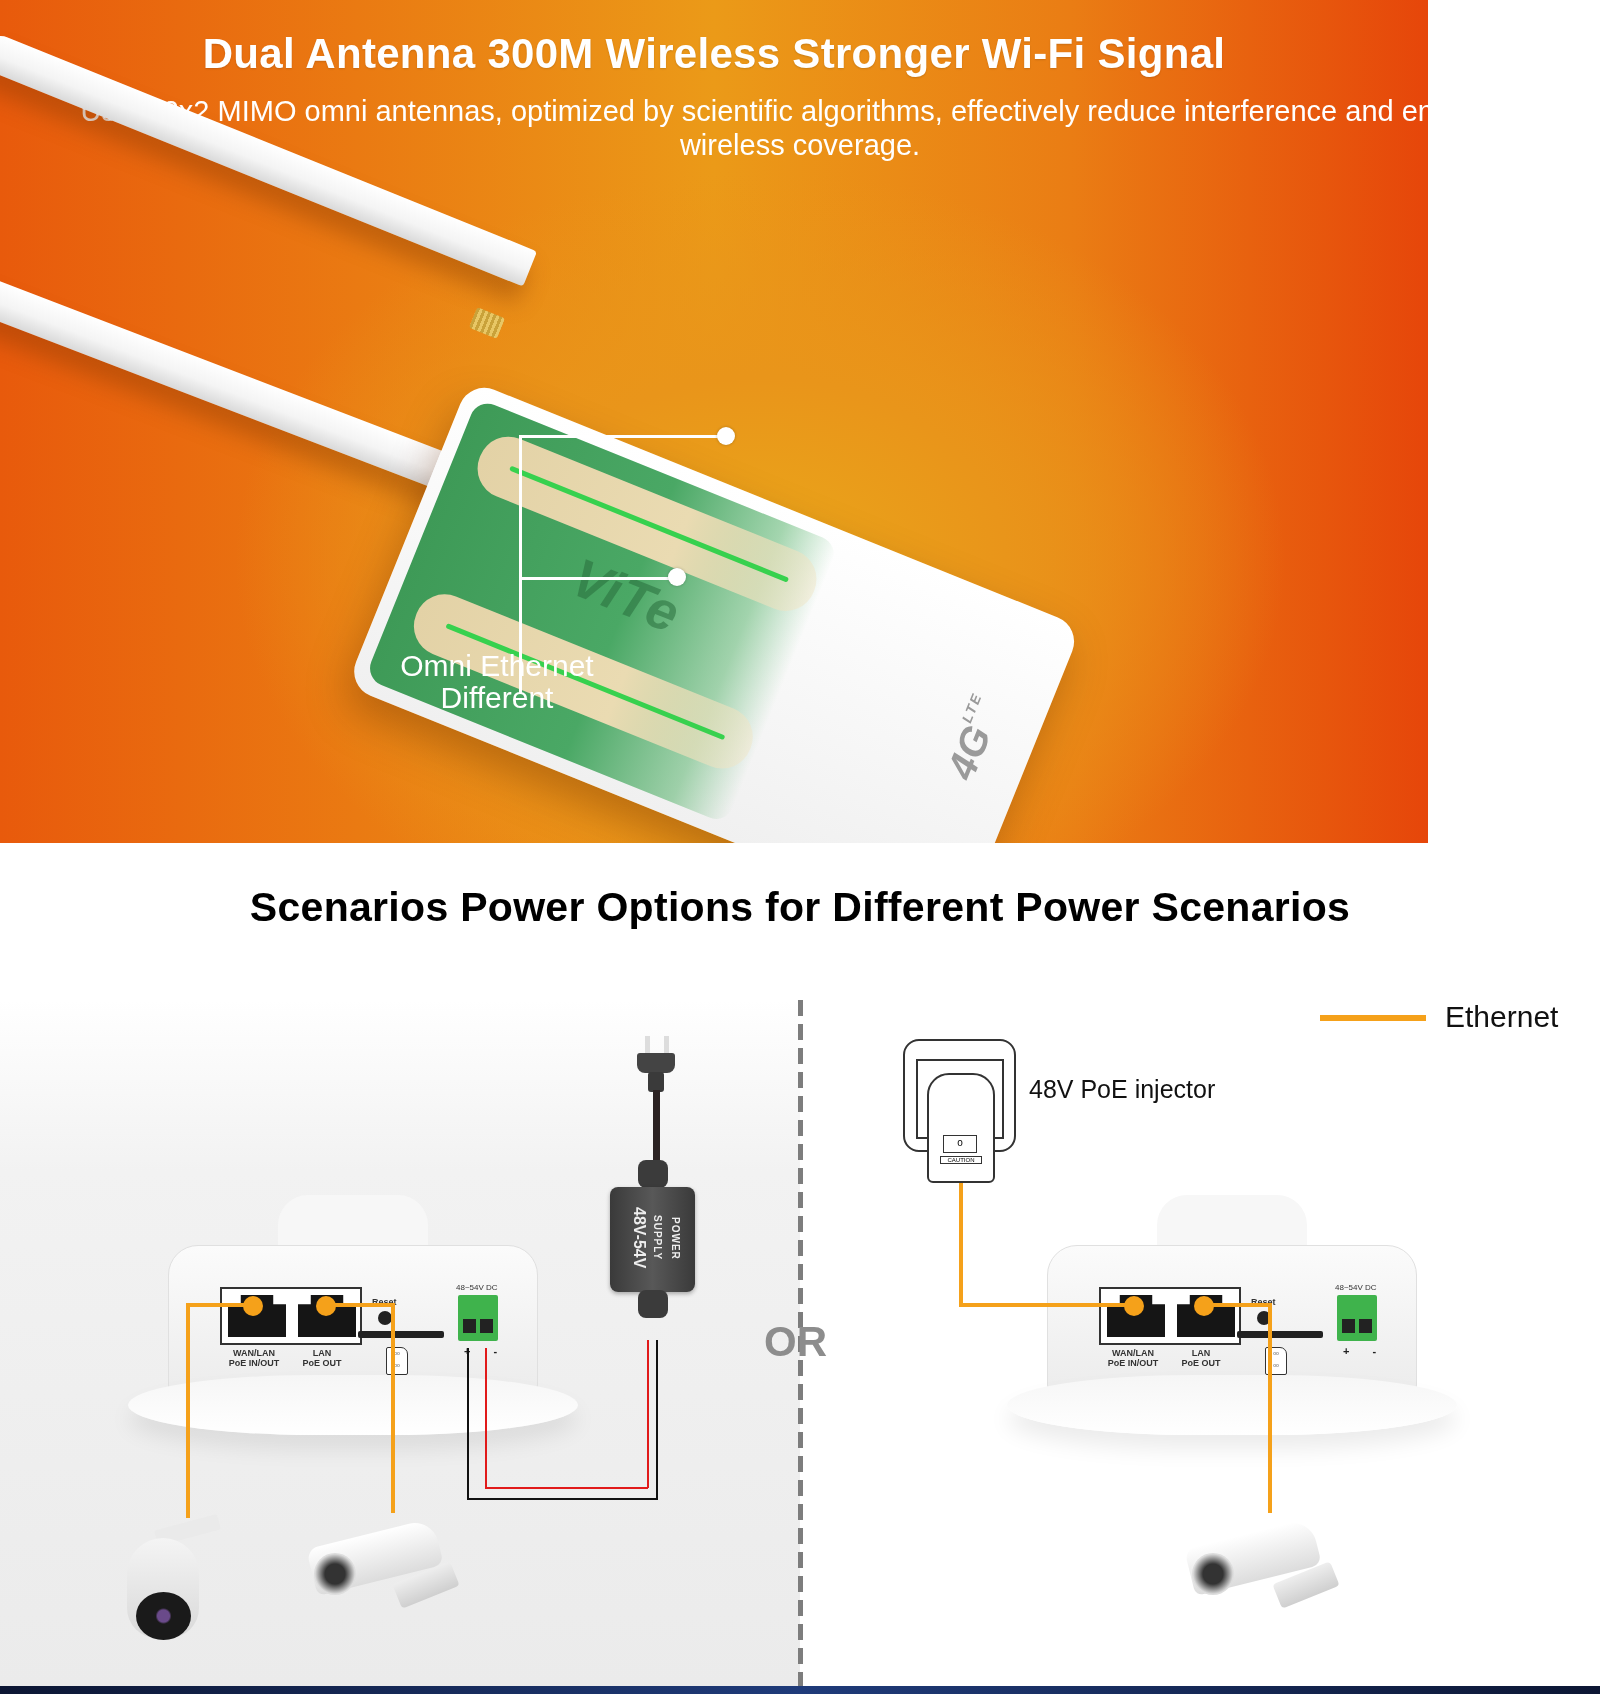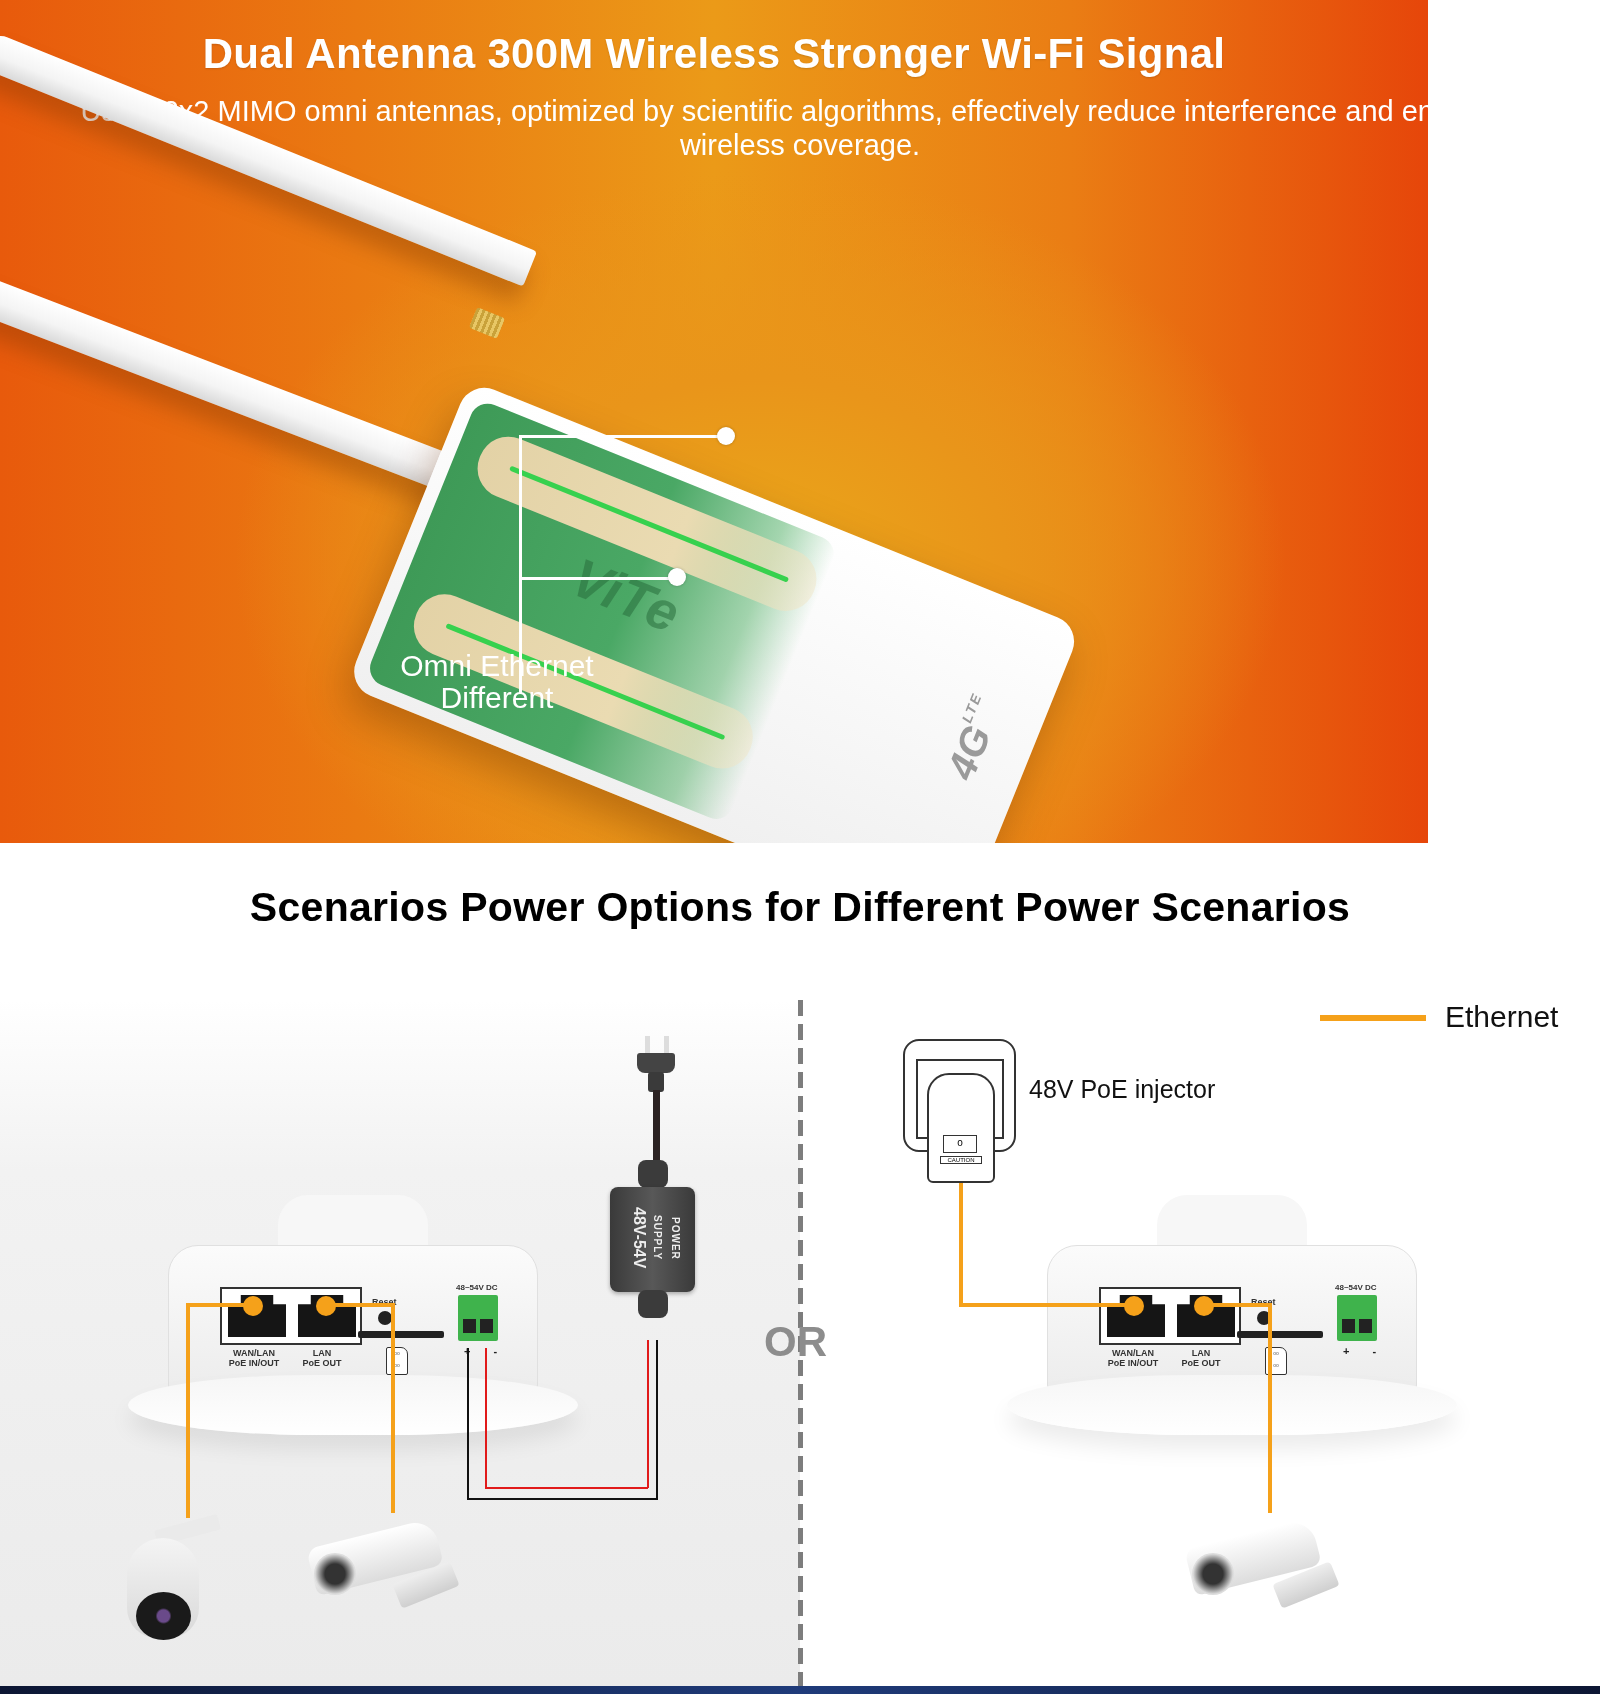--- a/index.html
+++ b/index.html
@@ -141,21 +141,21 @@
   .rear .rj45.p1 { left: 6px; }
   .rear .rj45.p2 { left: 76px; }
   .rear .port-label {
     position: absolute; top: 153px; width: 80px; text-align: center;
     font-size: 9px; font-weight: 700; color: #333; line-height: 10px;
   }
   .rear .reset-label { position: absolute; left: 244px; top: 102px; font-size: 9px; font-weight: 700; color: #333; }
   .rear .reset-btn { position: absolute; left: 250px; top: 116px; width: 14px; height: 14px; border-radius: 50%; background: #222; }
   .rear .slot { position: absolute; left: 230px; top: 136px; width: 86px; height: 7px; background: #222; border-radius: 2px; }
   .rear .sim { position: absolute; left: 258px; top: 152px; width: 22px; height: 28px; border: 1.5px solid #333; background: #fff; border-radius: 2px 7px 2px 2px; font-size: 8px; text-align: center; line-height: 12px; }
-  .rear .dc-label { position: absolute; left: 328px; top: 88px; font-size: 8px; font-weight: 700; color: #333; }
+  .rear .dc-label { position: absolute; left: 328px; top: 88px; font-size: 8px; font-weight: 400; color: #333; }
   .rear .dc-term { position: absolute; left: 330px; top: 100px; width: 40px; height: 46px; background: #3fb34c; border-radius: 2px; }
   .rear .dc-hole { position: absolute; top: 24px; width: 13px; height: 14px; background: #222; }
   .rear .dc-pol { position: absolute; left: 336px; top: 150px; font-size: 11px; font-weight: 700; color: #222; letter-spacing: 10px; }
 
   .eth-dot { position: absolute; width: 20px; height: 20px; border-radius: 50%; background: #f5a11a; }
   .wire { position: absolute; }
   .wire.eth { background: #f5a11a; }
   .wire.red { background: #e11a1a; }
   .wire.blk { background: #111; }
 

